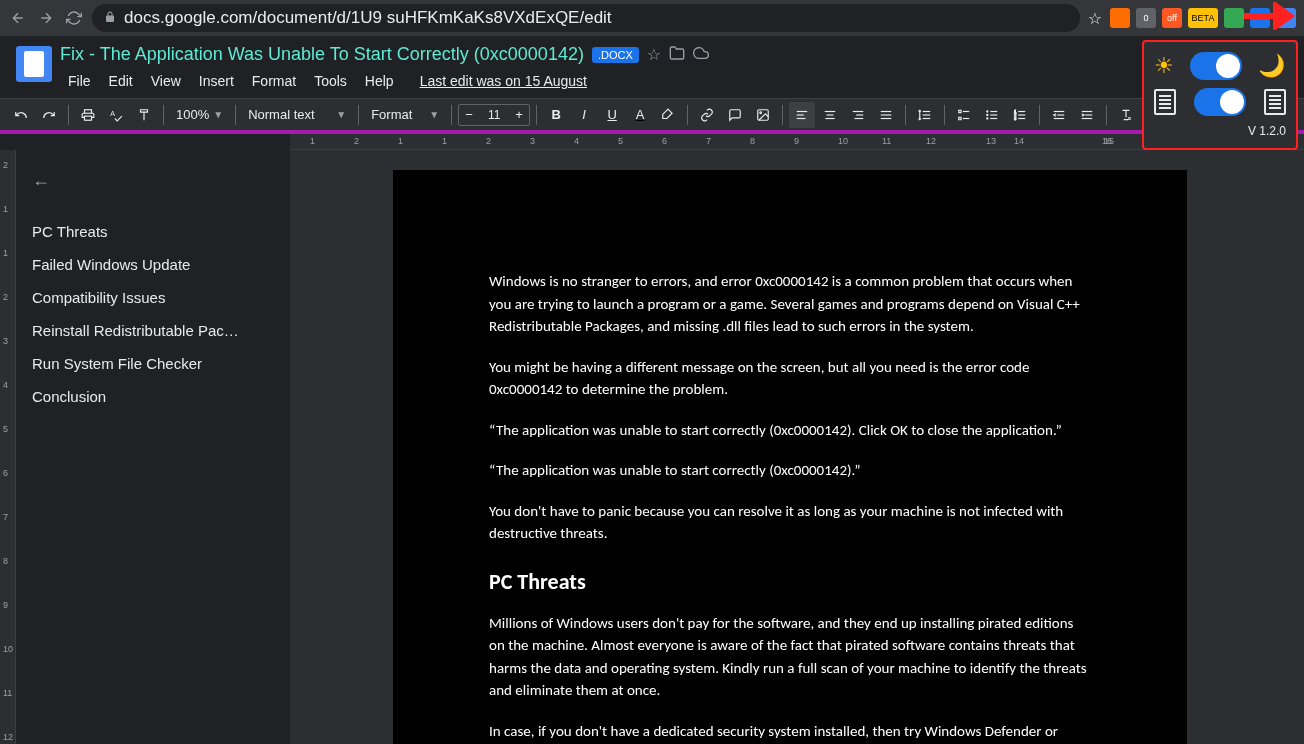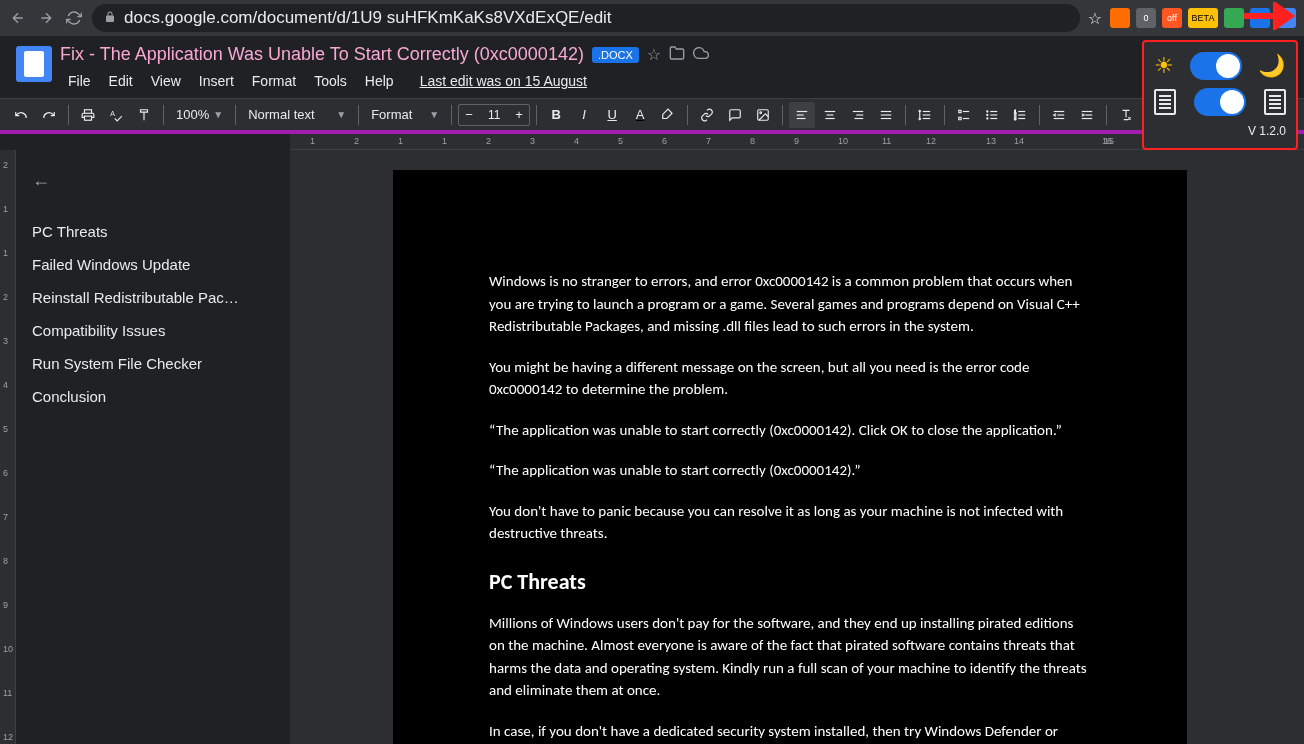--- a/index.html
+++ b/index.html
@@ -14,21 +14,21 @@
 .ext-icon { width: 20px; height: 20px; border-radius: 3px; display: flex; align-items: center; justify-content: center; font-size: 9px; }
 .star-icon { color: #e8eaed; cursor: pointer; }
 .arrow-red { position:absolute; right:8px; top:2px; }
 
 
 .docs-header { height: 62px; background: #202124; display: flex; align-items: flex-start; padding: 8px 16px 0 16px; gap: 8px; }
 .docs-logo { width: 36px; height: 36px; background: #4285f4; border-radius: 3px; display: flex; align-items: center; justify-content: center; margin-top: 2px; }
 .docs-logo-inner { width: 20px; height: 26px; background: #fff; border-radius: 2px; position: relative; }
 .header-content { flex: 1; }
 .title-row { display: flex; align-items: center; gap: 8px; }
-.doc-title { font-size: 18px; color: #f9a8d4; }
+.doc-title { font-size: 18px; color: #5eead4; }
 .docx-badge { background: #1a73e8; color: #fff; font-size: 11px; padding: 2px 6px; border-radius: 3px; }
 .title-icons { display: flex; gap: 8px; color: #9aa0a6; }
 .menu-row { display: flex; gap: 2px; margin-top: 4px; font-size: 14px; }
 .menu-item { padding: 4px 8px; cursor: pointer; color: #e8eaed; }
 .last-edit { margin-left: 8px; text-decoration: underline; color: #e8eaed; }
 
 
 .ext-popup { position: absolute; right: 6px; top: 40px; width: 156px; height: 110px; background: #2d2e31; border: 2px solid #ff2020; border-radius: 4px; padding: 10px; z-index: 100; }
 .toggle-row { display: flex; align-items: center; justify-content: space-between; margin-bottom: 8px; }
 .toggle { width: 52px; height: 28px; background: #1a73e8; border-radius: 14px; position: relative; cursor: pointer; }
@@ -388,22 +388,22 @@
       <span style="top: 450px;">9</span>
       <span style="top: 494px;">10</span>
       <span style="top: 538px;">11</span>
       <span style="top: 582px;">12</span>
     </div>
 
   <div class="outline">
     <div class="outline-back">←</div>
     <div class="outline-item">PC Threats</div>
     <div class="outline-item">Failed Windows Update</div>
+    <div class="outline-item">Compatibility Issues</div>
     <div class="outline-item">Reinstall Redistributable Pac…</div>
-    <div class="outline-item">Compatibility Issues</div>
     <div class="outline-item">Run System File Checker</div>
     <div class="outline-item">Conclusion</div>
   </div>
 
   <div class="doc-area">
     <div class="page">
       <p>Windows is no stranger to errors, and error 0xc0000142 is a common problem that occurs when you are trying to launch a program or a game. Several games and programs depend on Visual C++ Redistributable Packages, and missing .dll files lead to such errors in the system.</p>
       <p>You might be having a different message on the screen, but all you need is the error code 0xc0000142 to determine the problem.</p>
       <p>“The application was unable to start correctly (0xc0000142). Click OK to close the application.”</p>
       <p>“The application was unable to start correctly (0xc0000142).”</p>

